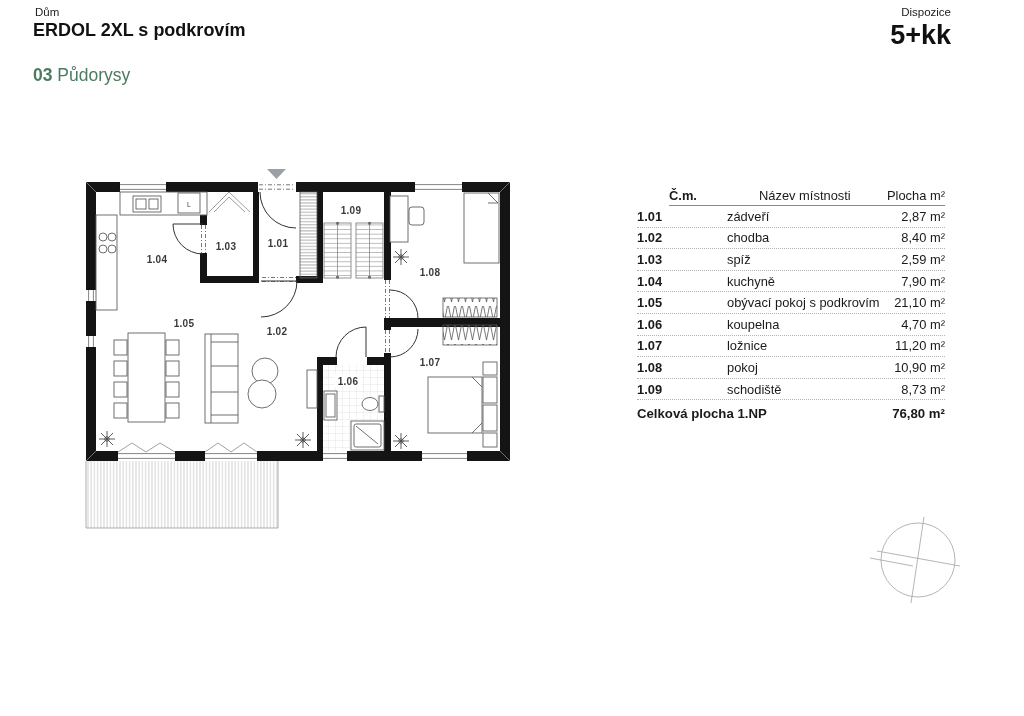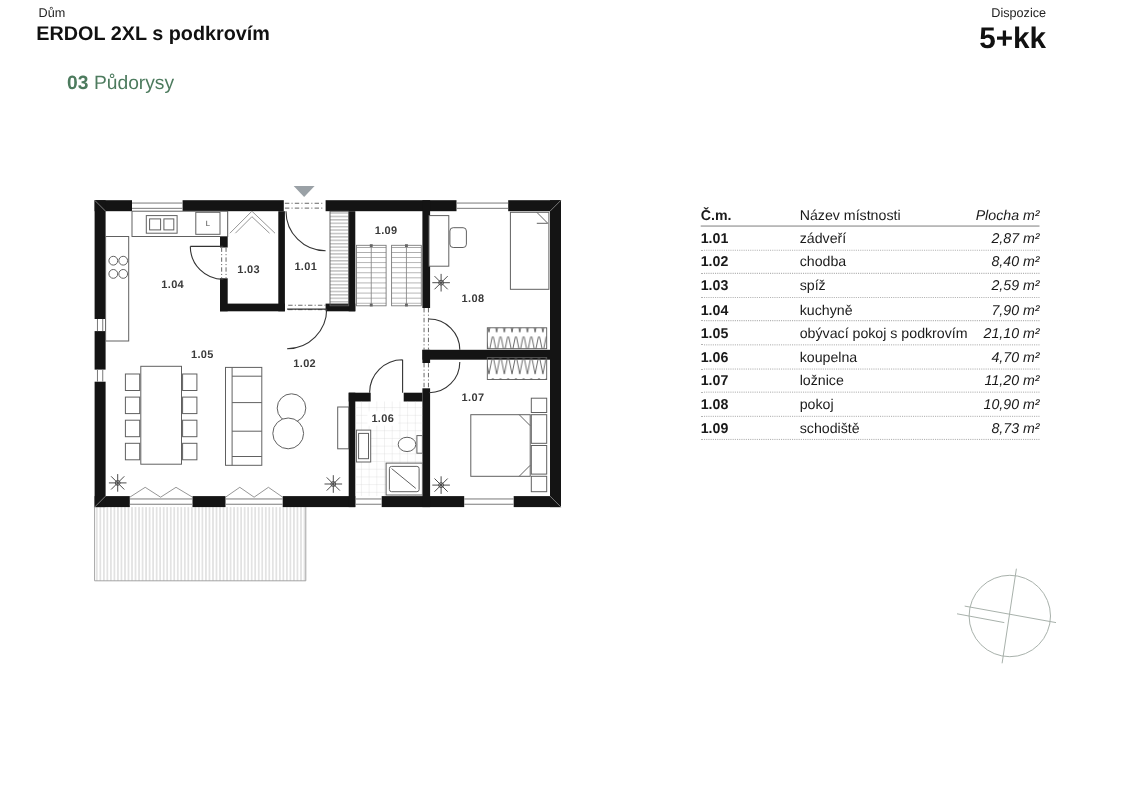--- a/index.html
+++ b/index.html
@@ -4,34 +4,34 @@
 <style>
   html,body{margin:0;padding:0;}
   body{
     width:1024px;height:716px;position:relative;background:#ffffff;
     font-family:"Liberation Sans",sans-serif;color:#1a1a1a;overflow:hidden;
   }
   .abs{position:absolute;}
   .doc-label{left:35px;top:6px;font-size:11.5px;color:#222;}
   .doc-title{left:33px;top:20px;font-size:18px;font-weight:bold;color:#111;}
   .section-line{left:33px;top:65px;font-size:17.5px;}
-  .section-num{font-weight:bold;margin-left:28px;}
+  .section-num{font-weight:bold;}
   .disp-label{right:73px;top:6px;font-size:11.5px;color:#222;text-align:left;}
   .disp-value{right:73px;top:20px;font-size:27px;font-weight:bold;color:#111;text-align:right;}
 
   
   .area-table{left:637px;top:186px;width:308px;}
   .tbl-title{font-size:20.5px;font-weight:400;color:#111;margin:0 0 6px 0;}
   .trow{display:flex;align-items:center;height:20.6px;font-size:12.9px;
         border-bottom:1px dotted #b3b3b3;}
-  .trow.thead{border-bottom:1px solid #8a8a8a;height:19px;}
+  .trow.thead{border-bottom:1px solid #8a8a8a;height:19px;margin-left:32px;}
   .c-num{width:90px;font-weight:bold;}
   .thead .c-num{font-weight:bold;}
   .c-name{flex:1;}
-  .c-area{text-align:right;white-space:nowrap;font-style:italic;}
+  .c-area{text-align:right;white-space:nowrap;}
   .trow.total{border-bottom:none;height:26px;font-weight:bold;font-size:13.2px;}
   .total .c-label{flex:1;}
 
   
   .plan-svg{left:0;top:0;}
   .rl{font:600 10px "Liberation Sans",sans-serif;fill:#3a3a3a;text-anchor:middle;letter-spacing:.3px;}
   .sl{font:400 7px "Liberation Sans",sans-serif;fill:#444;text-anchor:middle;}
   .wall{fill:#141414;}
   .thin2{stroke:#888;stroke-width:0.8;fill:none;}
   .furn{stroke:#5f5f5f;stroke-width:0.9;fill:#ffffff;}
@@ -301,13 +301,17 @@
     <div class="c-num">1.08</div>
     <div class="c-name">pokoj</div>
     <div class="c-area">10,90 m²</div>
   </div>
   <div class="trow">
     <div class="c-num">1.09</div>
     <div class="c-name">schodiště</div>
     <div class="c-area">8,73 m²</div>
   </div>
 
+  <div class="trow total">
+    <div class="c-label">Celková plocha 1.NP</div>
+    <div class="c-area">76,80 m²</div>
+  </div>
 </div>
 
 </body></html>

